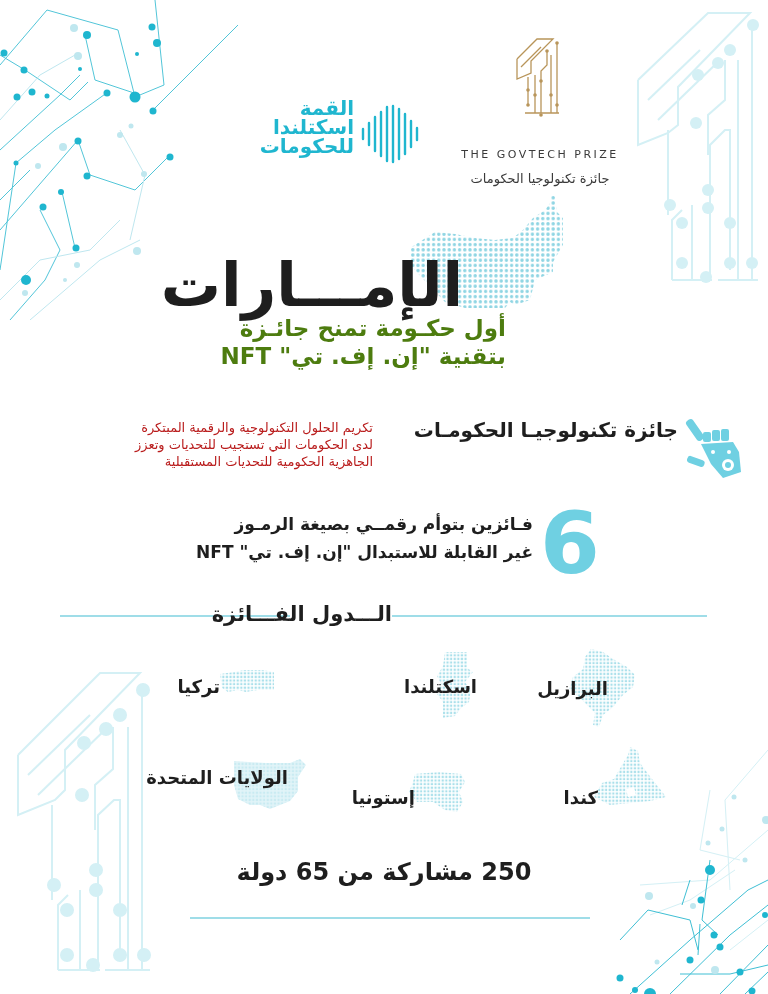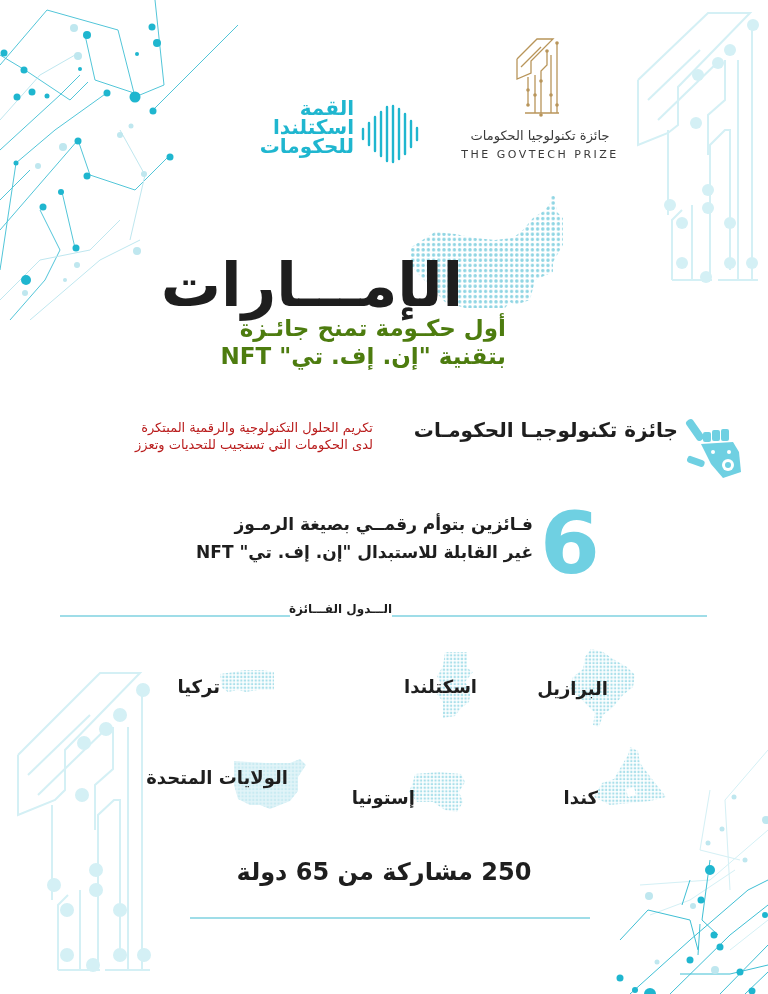--- a/index.html
+++ b/index.html
@@ -9,35 +9,35 @@
     font-family:"DejaVu Sans", sans-serif;
     color:#1e1e1e;
   }
   .abs { position:absolute; }
   .deco { position:absolute; pointer-events:none; }
   .rtl { direction:rtl; unicode-bidi:plaintext; }
 
   
   .summit-text { color:#1fb6cf; font-weight:bold; text-align:right; line-height:19px; font-size:20px; letter-spacing:1px; }
   .summit-text div { white-space:nowrap; }
-  .govtech-ar { font-size:13px; color:#3a3a3a; text-align:center; white-space:nowrap; }
+  .govtech-ar { font-size:13px; color:#3a3a3a; text-align:center; white-space:nowrap;margin-top:43px; }
   .govtech-en { font-size:11px; color:#3a3a3a; letter-spacing:2.5px; text-align:center; white-space:nowrap; }
 
   
   .uae-title { font-size:60px; font-weight:bold; color:#1e1e1e; white-space:nowrap; letter-spacing:1px; }
   .headline-sub { font-size:23px; font-weight:bold; color:#4d7c0f; text-align:right; line-height:28px; white-space:nowrap; }
 
   .prize-title { font-size:20px; font-weight:bold; text-align:right; line-height:26px; white-space:nowrap; }
   .desc { font-size:13px; color:#b91c1c; text-align:right; line-height:17px; white-space:nowrap; }
 
   .six { font-size:86px; font-weight:bold; color:#6fd0e2; line-height:86px; }
   .winners-text { font-size:17px; font-weight:bold; text-align:right; line-height:28px; white-space:nowrap; }
 
   .section-line { height:2px; background:#9fdde8; }
-  .section-title { font-size:12px; font-weight:bold; white-space:nowrap; }
+  .section-title { font-size:21px; font-weight:bold; white-space:nowrap; }
 
   .country { font-size:18px; font-weight:bold; white-space:nowrap; z-index:2; }
   .stats { font-size:24px; font-weight:bold; white-space:nowrap; }
 </style>
 </head>
 <body>
 
 <svg class="deco" style="left:0;top:0" width="260" height="320" viewBox="0 0 260 320">
   <g stroke="#3fbfd4" stroke-width="1" fill="none" opacity="0.9">
     <polyline points="0,65 47,10 118,30 135,97 164,85 155,0"></polyline>
@@ -291,20 +291,21 @@
     <circle cx="45" cy="53" r="6"></circle>
     <circle cx="30" cy="40" r="2"></circle>
     <circle cx="46" cy="40" r="2"></circle>
   </g>
   <circle cx="45" cy="53" r="3" fill="#6fd0e2"></circle>
 </svg>
 
 <div class="abs desc rtl" style="right:395px;top:419px;">
   <div>تكريم الحلول التكنولوجية والرقمية المبتكرة</div>
   <div>لدى الحكومات التي تستجيب للتحديات وتعزز</div>
+  <div>الجاهزية الحكومية للتحديات المستقبلية</div>
 </div>
 
 <div class="abs six" style="left:540px;top:500px;">6</div>
 <div class="abs winners-text rtl" style="right:235px;top:510px;">
   <div>فـائزين بتوأم رقمــي بصيغة الرمـوز</div>
   <div>غير القابلة للاستبدال "إن. إف. تي" NFT</div>
 </div>
 
 <div class="abs section-line" style="left:392px;top:615px;width:315px;"></div>
 <div class="abs section-line" style="left:60px;top:615px;width:230px;"></div>

